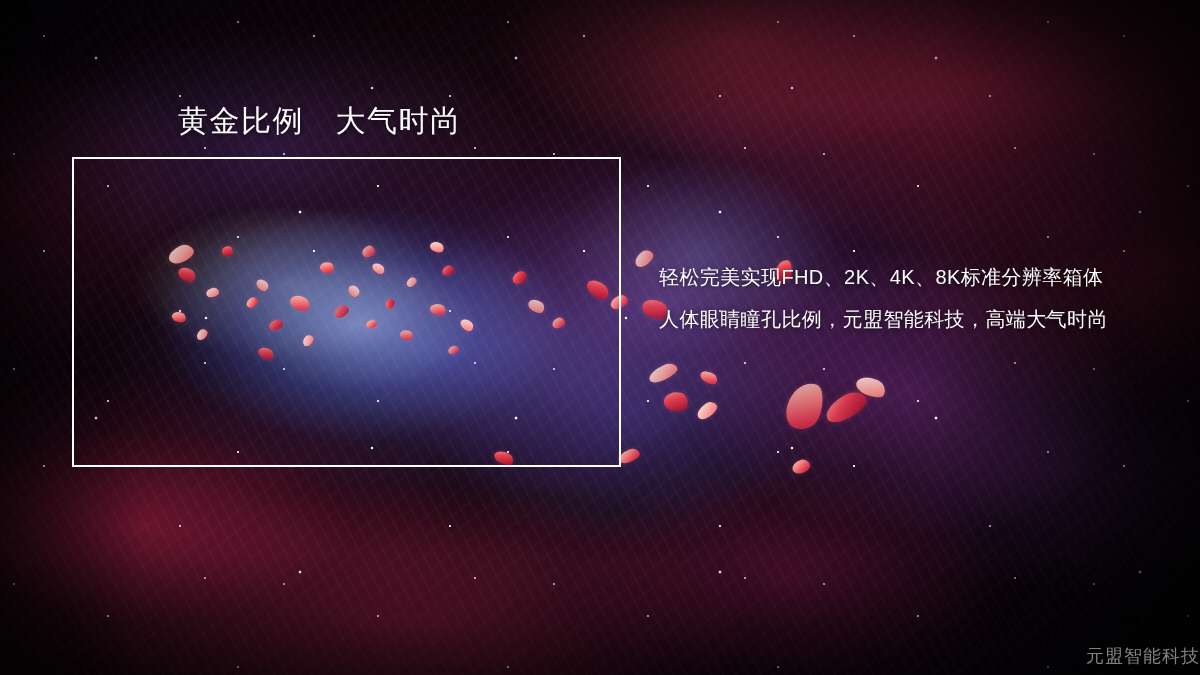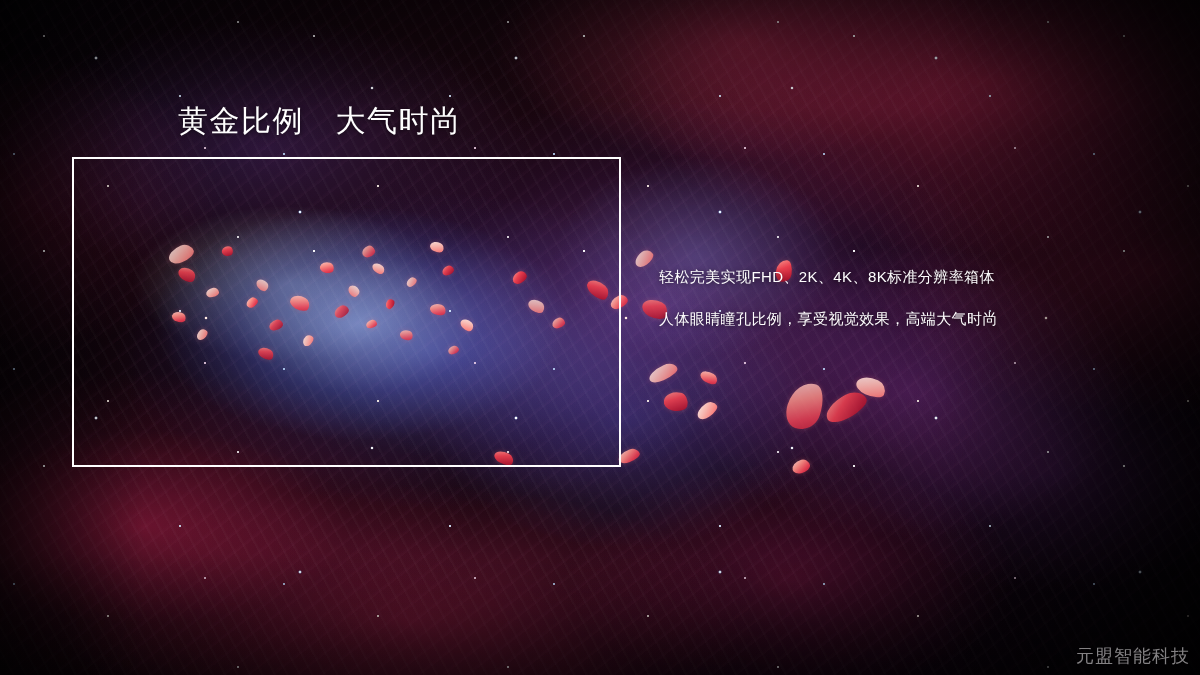--- a/index.html
+++ b/index.html
@@ -165,31 +165,31 @@
     text-shadow: 0 1px 4px rgba(0,0,0,0.55);
   }
 
   #body-text {
     position: absolute;
     left: 659px;
     top: 256px;
     width: 520px;
   }
   .body-line {
-    font-size: 15px;
+    font-size: 20px;
     line-height: 42px;
     color: #ffffff;
     letter-spacing: 0.4px;
     white-space: nowrap;
     text-shadow: 0 1px 5px rgba(0,0,0,0.60);
   }
 
   #watermark {
     position: absolute;
-    right: 10px;
+    right: 0px;
     bottom: 8px;
     font-size: 18px;
     line-height: 22px;
     color: rgba(168,165,168,0.78);
     letter-spacing: 1px;
     white-space: nowrap;
   }
 </style>
 </head>
 <body>
@@ -252,18 +252,18 @@
       <div class="petal" style="left: 618px; top: 450px; width: 22px; height: 12px; transform: rotate(-20deg); opacity: 0.89;"></div>
       <div class="petal deep" style="left: 494px; top: 452px; width: 20px; height: 12px; transform: rotate(28deg); opacity: 0.92;"></div>
     </div>
 
   <div id="photo-frame" style="left: 72px; top: 157px; width: 545px; height: 306px; border-width: 2px; border-color: rgb(255, 255, 255);"></div>
 
   <div id="title">黄金比例　大气时尚</div>
 
   <div id="body-text">
     <div class="body-line">轻松完美实现FHD、2K、4K、8K标准分辨率箱体</div>
-    <div class="body-line">人体眼睛瞳孔比例，享受视觉效果，高端大气时尚</div>
+    <div class="body-line">人体眼睛瞳孔比例，元盟智能科技，高端大气时尚</div>
   </div>
 
   <div id="watermark">元盟智能科技</div>
 
 </div>
 
 </body></html>

